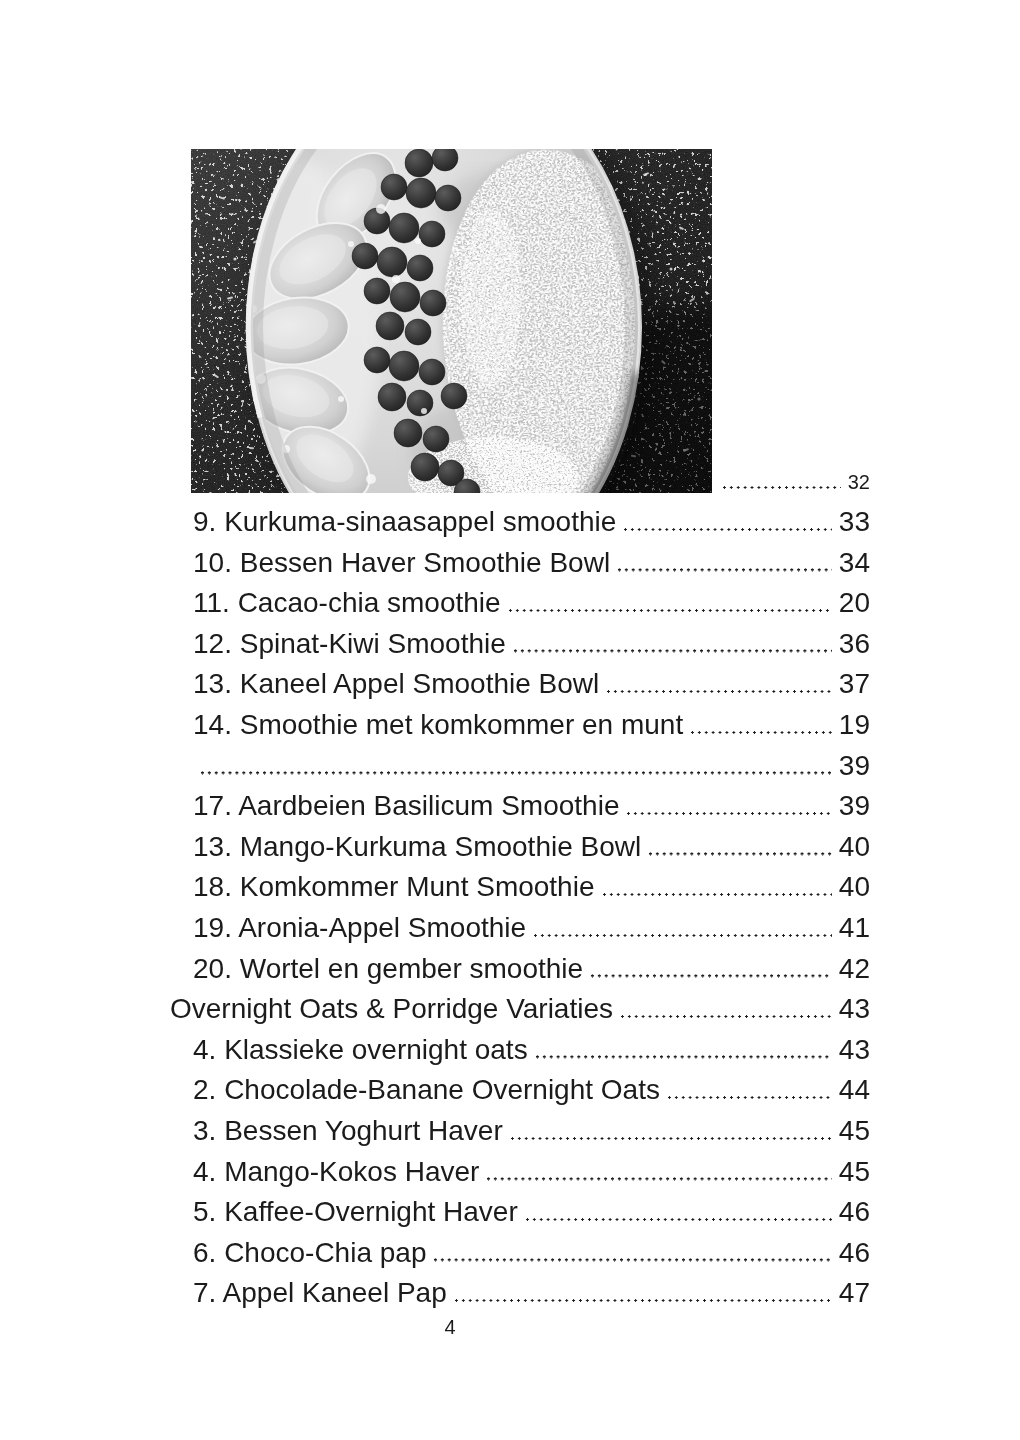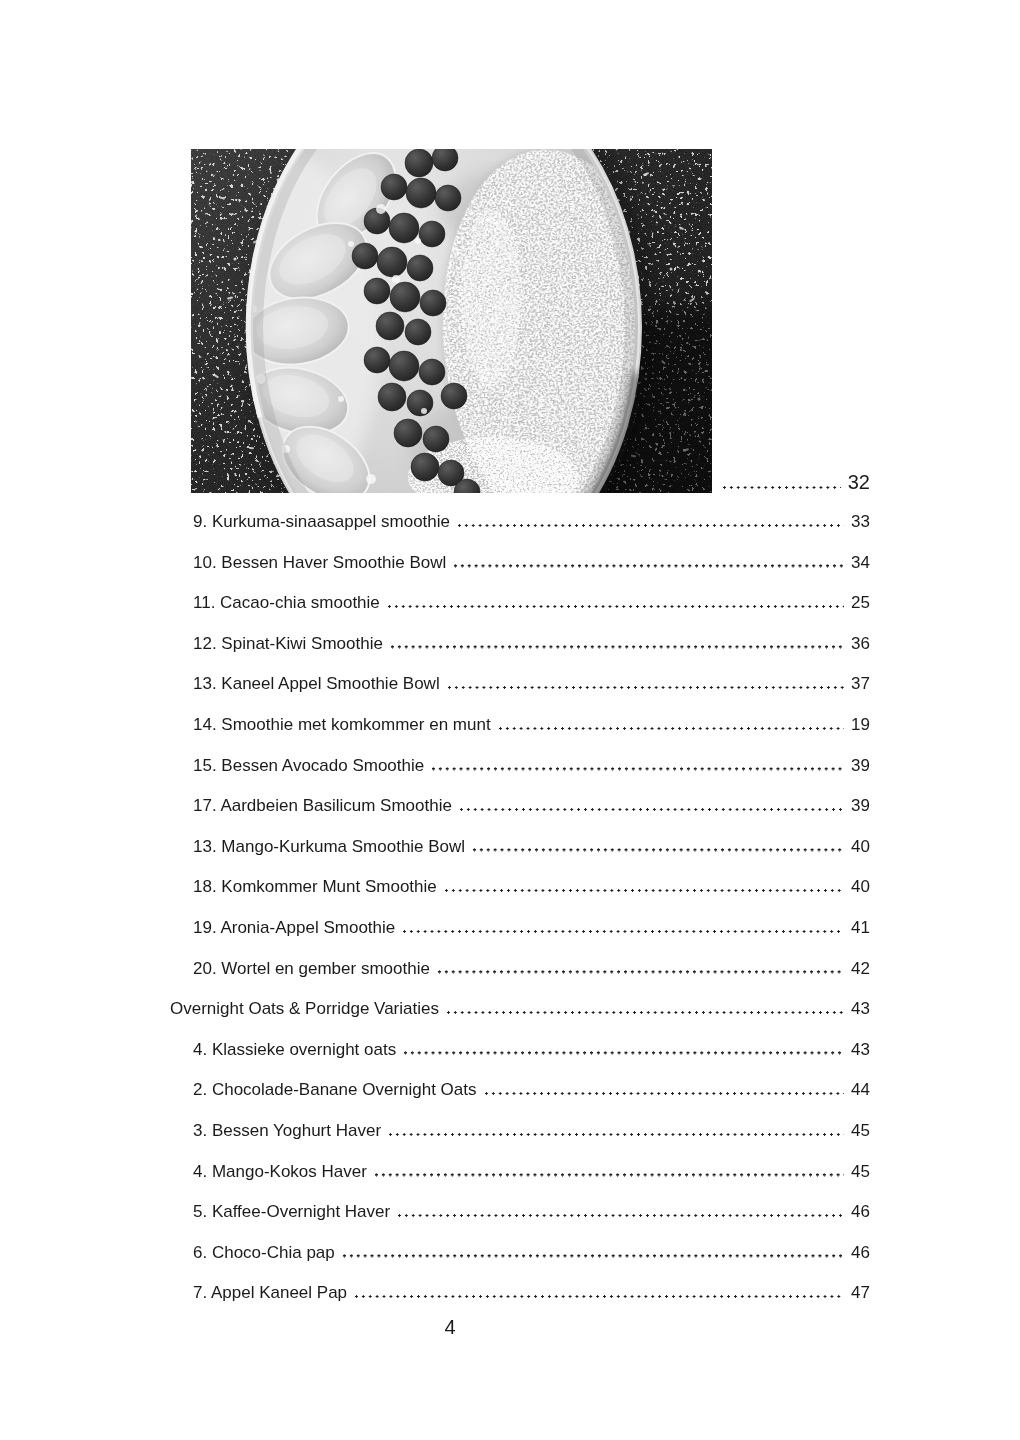--- a/index.html
+++ b/index.html
@@ -23,21 +23,21 @@
     margin-top: 149px;
     margin-left: 21px;
     width: 521px;
     height: 344px;
   }
   .photo-wrap svg { display: block; width: 521px; height: 344px; }
 
   .toc-row {
     display: flex;
     align-items: baseline;
-    font-size: 17px;
+    font-size: 28px;
     line-height: 40.6px;
     height: 40.6px;
     white-space: nowrap;
   }
   .toc-row.level2 { padding-left: 23px; }
   .toc-row.level1 { padding-left: 0; }
 
   .toc-row .label { flex: 0 0 auto; }
   .leader {
     flex: 1 1 auto;
@@ -267,39 +267,38 @@
     <span class="pagenum">33</span>
   </div>
         <div class="toc-row level2">
     <span class="label">10. Bessen Haver Smoothie Bowl</span>
     <span class="leader"></span>
     <span class="pagenum">34</span>
   </div>
         <div class="toc-row level2">
     <span class="label">11. Cacao-chia smoothie</span>
     <span class="leader"></span>
-    <span class="pagenum">25</span>
+    <span class="pagenum">20</span>
   </div>
         <div class="toc-row level2">
     <span class="label">12. Spinat-Kiwi Smoothie</span>
     <span class="leader"></span>
     <span class="pagenum">36</span>
   </div>
         <div class="toc-row level2">
     <span class="label">13. Kaneel Appel Smoothie Bowl</span>
     <span class="leader"></span>
     <span class="pagenum">37</span>
   </div>
         <div class="toc-row level2">
     <span class="label">14. Smoothie met komkommer en munt</span>
     <span class="leader"></span>
     <span class="pagenum">19</span>
   </div>
         <div class="toc-row level2">
-    <span class="label">15. Bessen Avocado Smoothie</span>
     <span class="leader"></span>
     <span class="pagenum">39</span>
   </div>
         <div class="toc-row level2">
     <span class="label">17. Aardbeien Basilicum Smoothie</span>
     <span class="leader"></span>
     <span class="pagenum">39</span>
   </div>
         <div class="toc-row level2">
     <span class="label">13. Mango-Kurkuma Smoothie Bowl</span>

